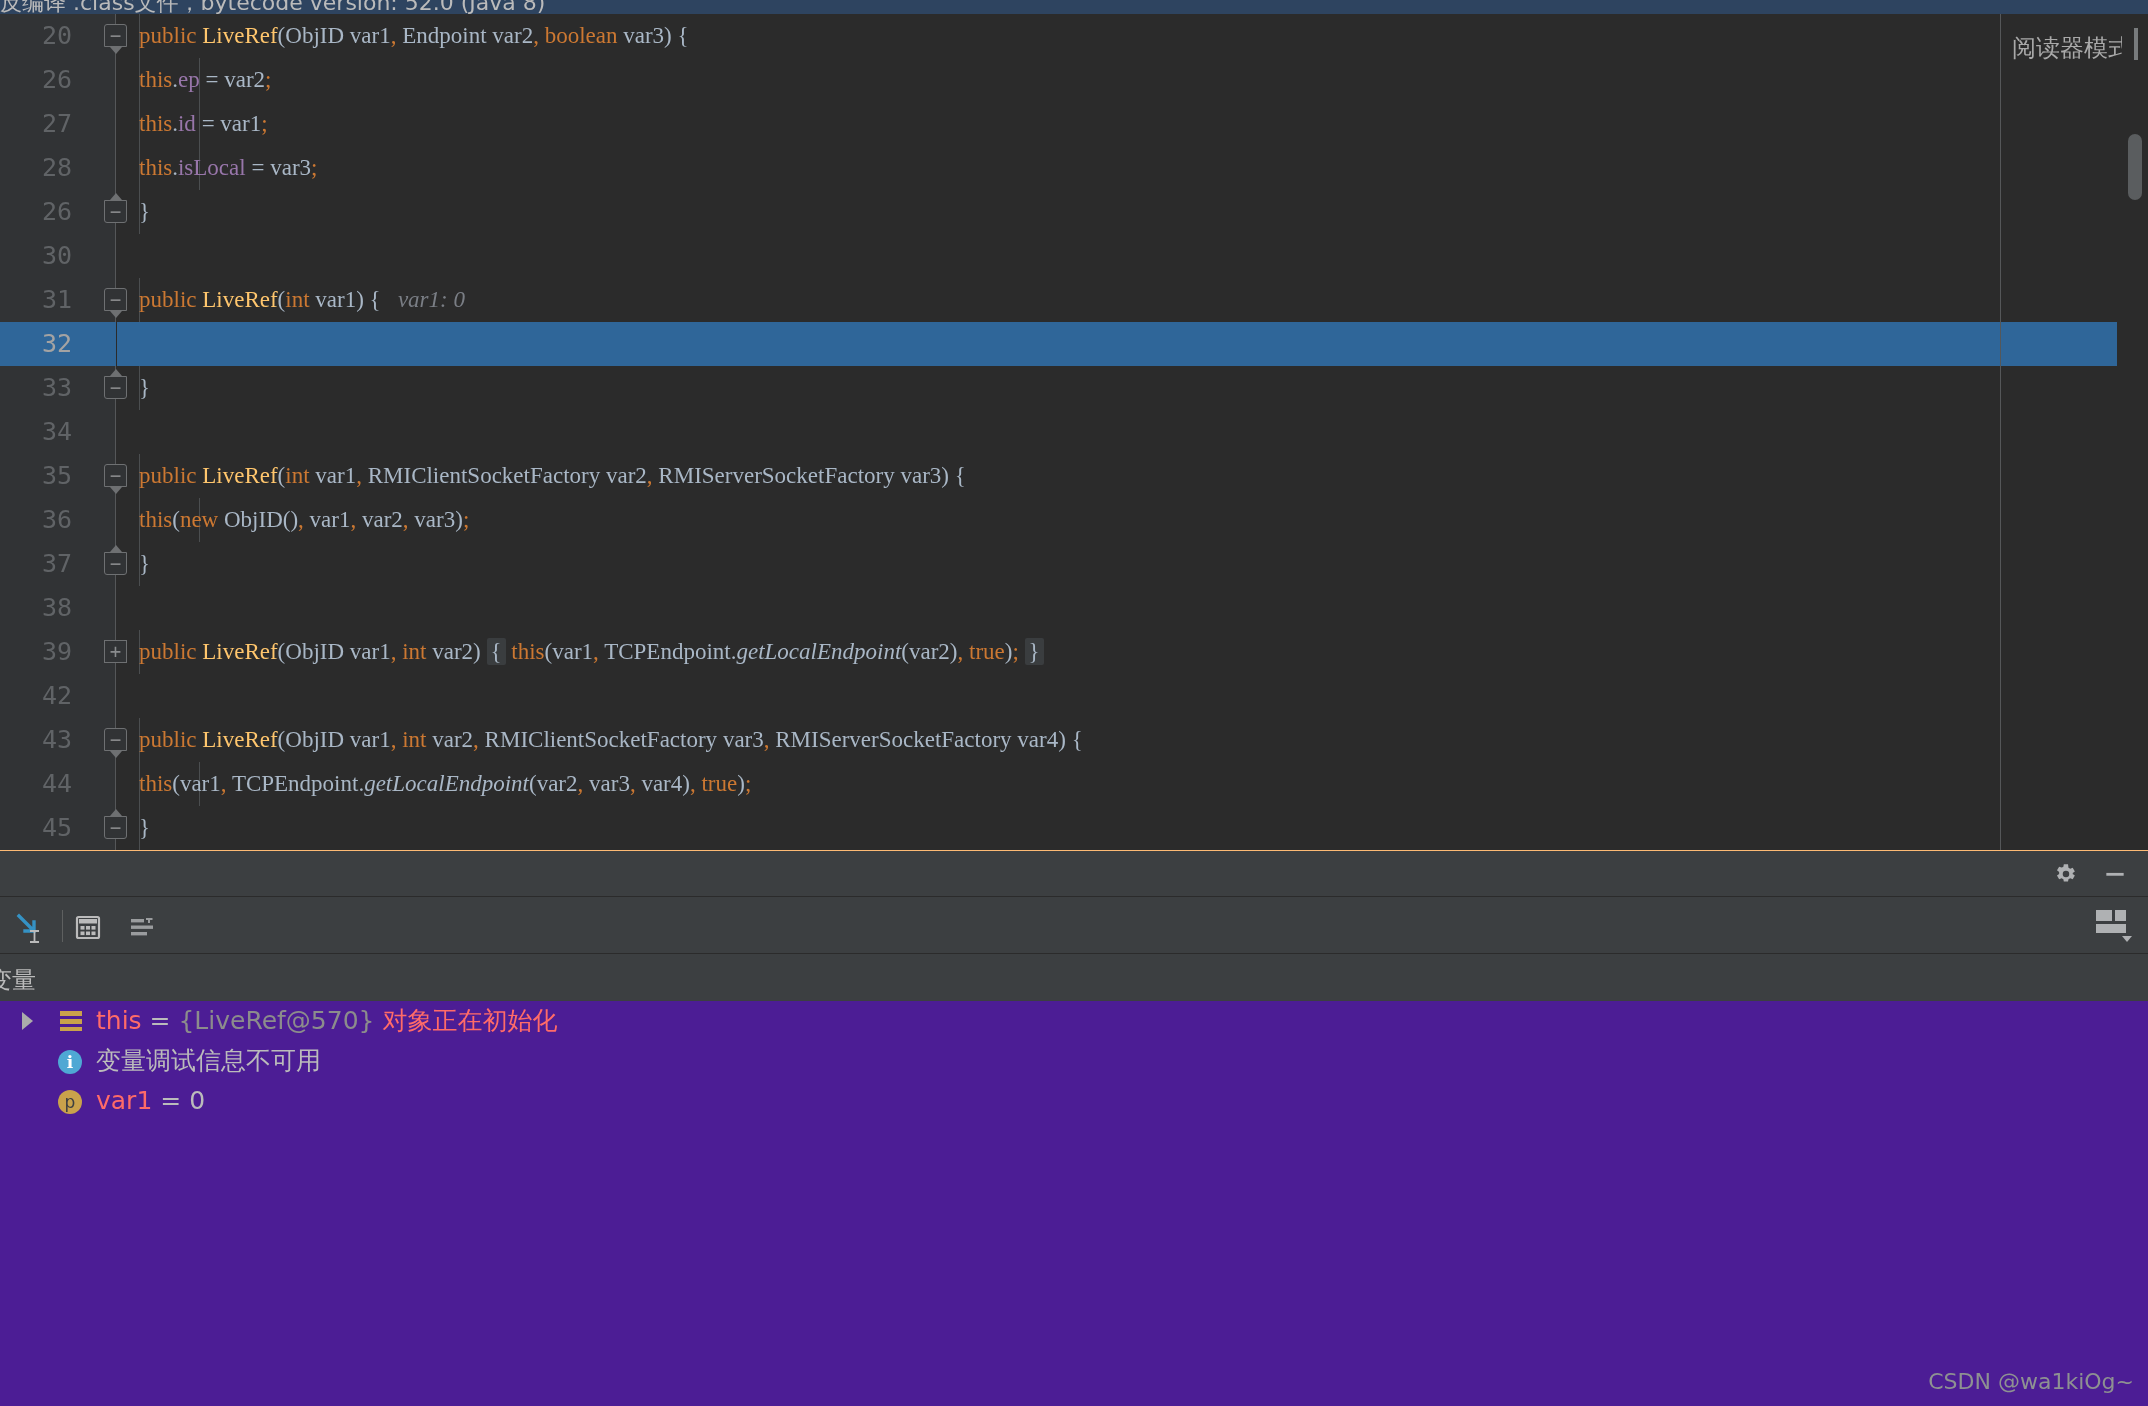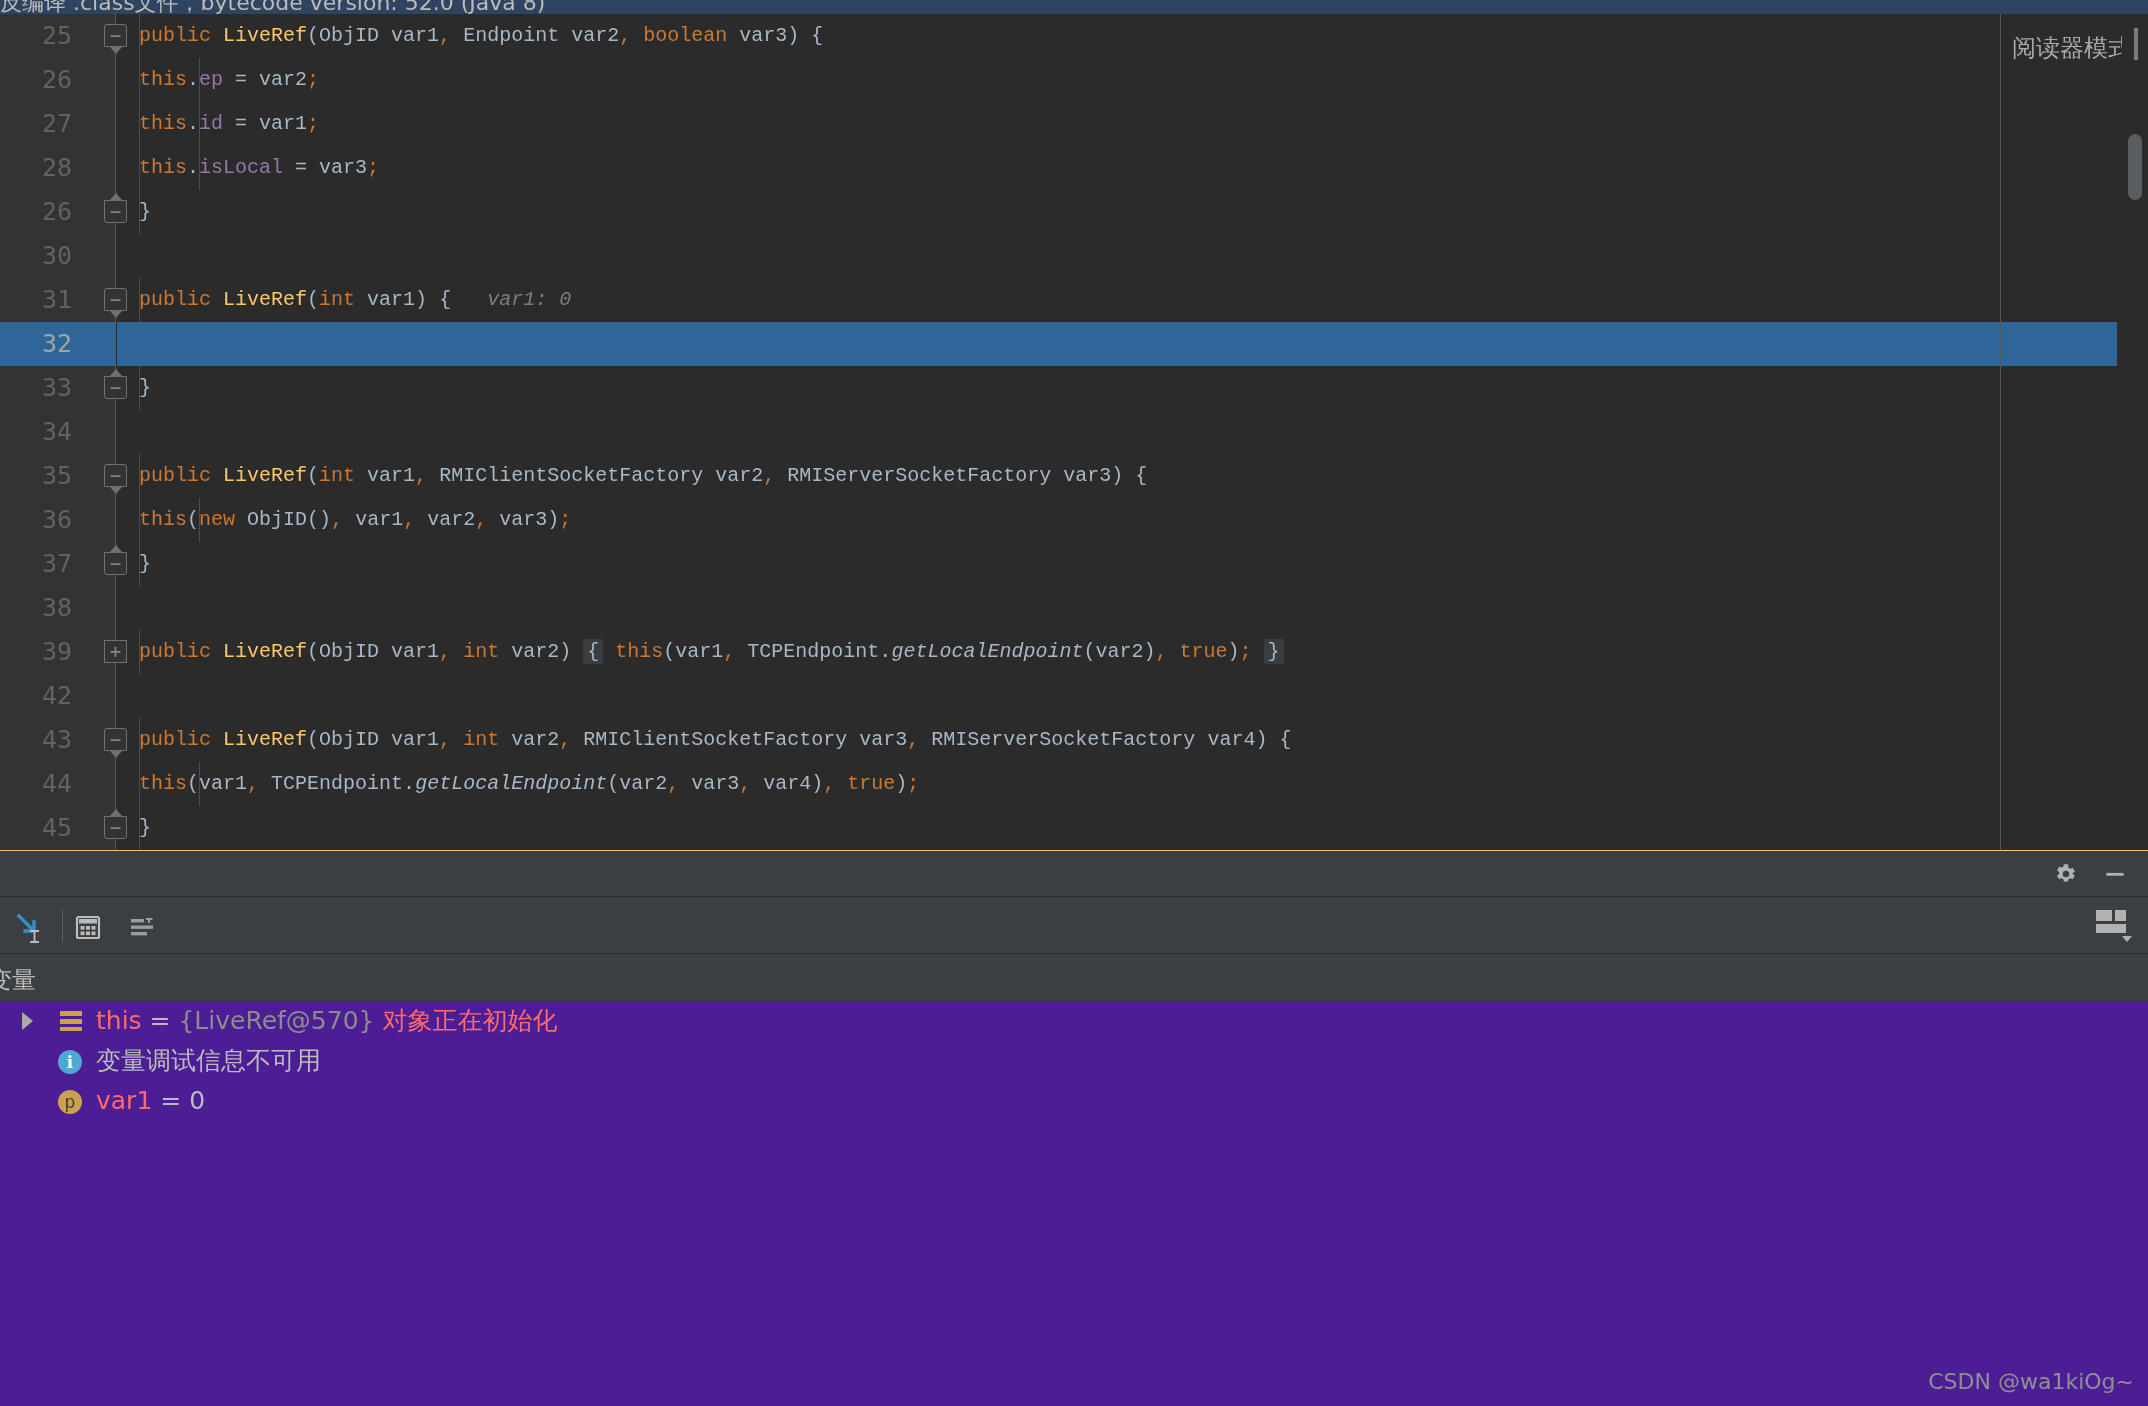--- a/index.html
+++ b/index.html
@@ -106,22 +106,22 @@
     background: #2F6699;
   }
 
   .code-text {
     position: absolute;
     left: 117px;
     top: 0;
     height: 44px;
     line-height: 44px;
     white-space: pre;
-    font-family: Liberation Mono, monospace;
-    font-size: 20px;
+    font-family: Liberation Serif, serif;
+    font-size: 23px;
     color: #A9B7C6;
   }
 
   
   .kw   { color: #CC7832; }
   .mth  { color: #FFC66D; }
   .id   { color: #A9B7C6; }
   .pun  { color: #A9B7C6; }
   .fld  { color: #9876AA; }
   .cma  { color: #CC7832; }
@@ -359,21 +359,21 @@
     <div class="banner-text">反编译 .class文件，bytecode version: 52.0 (Java 8)</div>
   </div>
 
   <div class="editor">
     <div class="gutter"></div>
     <div class="gutter-sep"></div>
     <div class="fold-rail"></div>
 
     <div class="code-area" id="code-area">
         <div class="row" style="position: absolute; left: -117px; top: 0px; width: 2265px;">
-          <div class="lnum" style="top: 0px;">25</div>
+          <div class="lnum" style="top: 0px;">20</div>
           <div class="indentguide" style="left: 139px; top: 0px; height: 44px;"></div>
           <div class="code-text" style="left: 139px; top: 0px;"><span class="kw">public</span> <span class="mth">LiveRef</span><span class="pun">(</span><span class="id">ObjID</span> <span class="id">var1</span><span class="cma">,</span> <span class="id">Endpoint</span> <span class="id">var2</span><span class="cma">,</span> <span class="kw">boolean</span> <span class="id">var3</span><span class="pun">)</span> <span class="pun">{</span></div>
         </div>
         <div class="row" style="position: absolute; left: -117px; top: 44px; width: 2265px;">
           <div class="lnum" style="top: 0px;">26</div>
           <div class="indentguide" style="left: 139px; top: 0px; height: 44px;"></div>
           <div class="indentguide" style="left: 199.2px; top: 0px; height: 44px;"></div>
           <div class="code-text" style="left: 139px; top: 0px;"><span class="kw">this</span><span class="pun">.</span><span class="fld">ep</span> <span class="pun">=</span> <span class="id">var2</span><span class="cma">;</span></div>
         </div>
         <div class="row" style="position: absolute; left: -117px; top: 88px; width: 2265px;">

